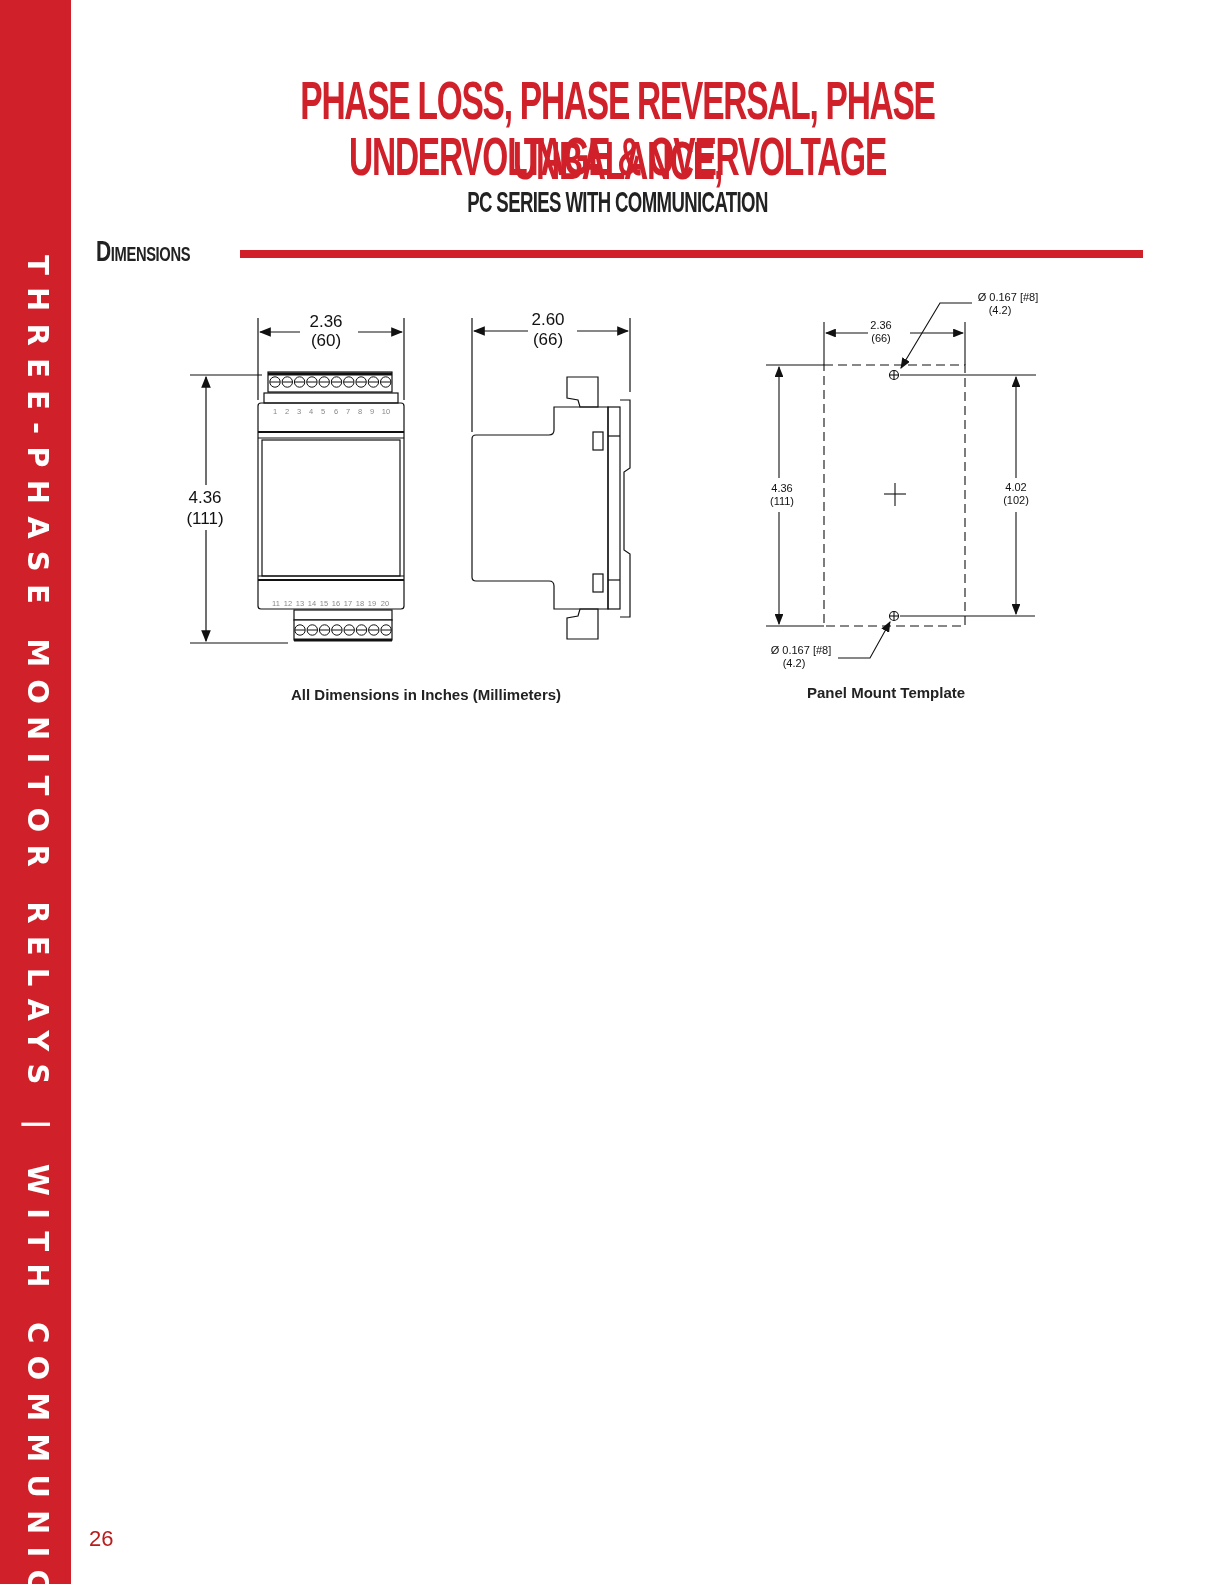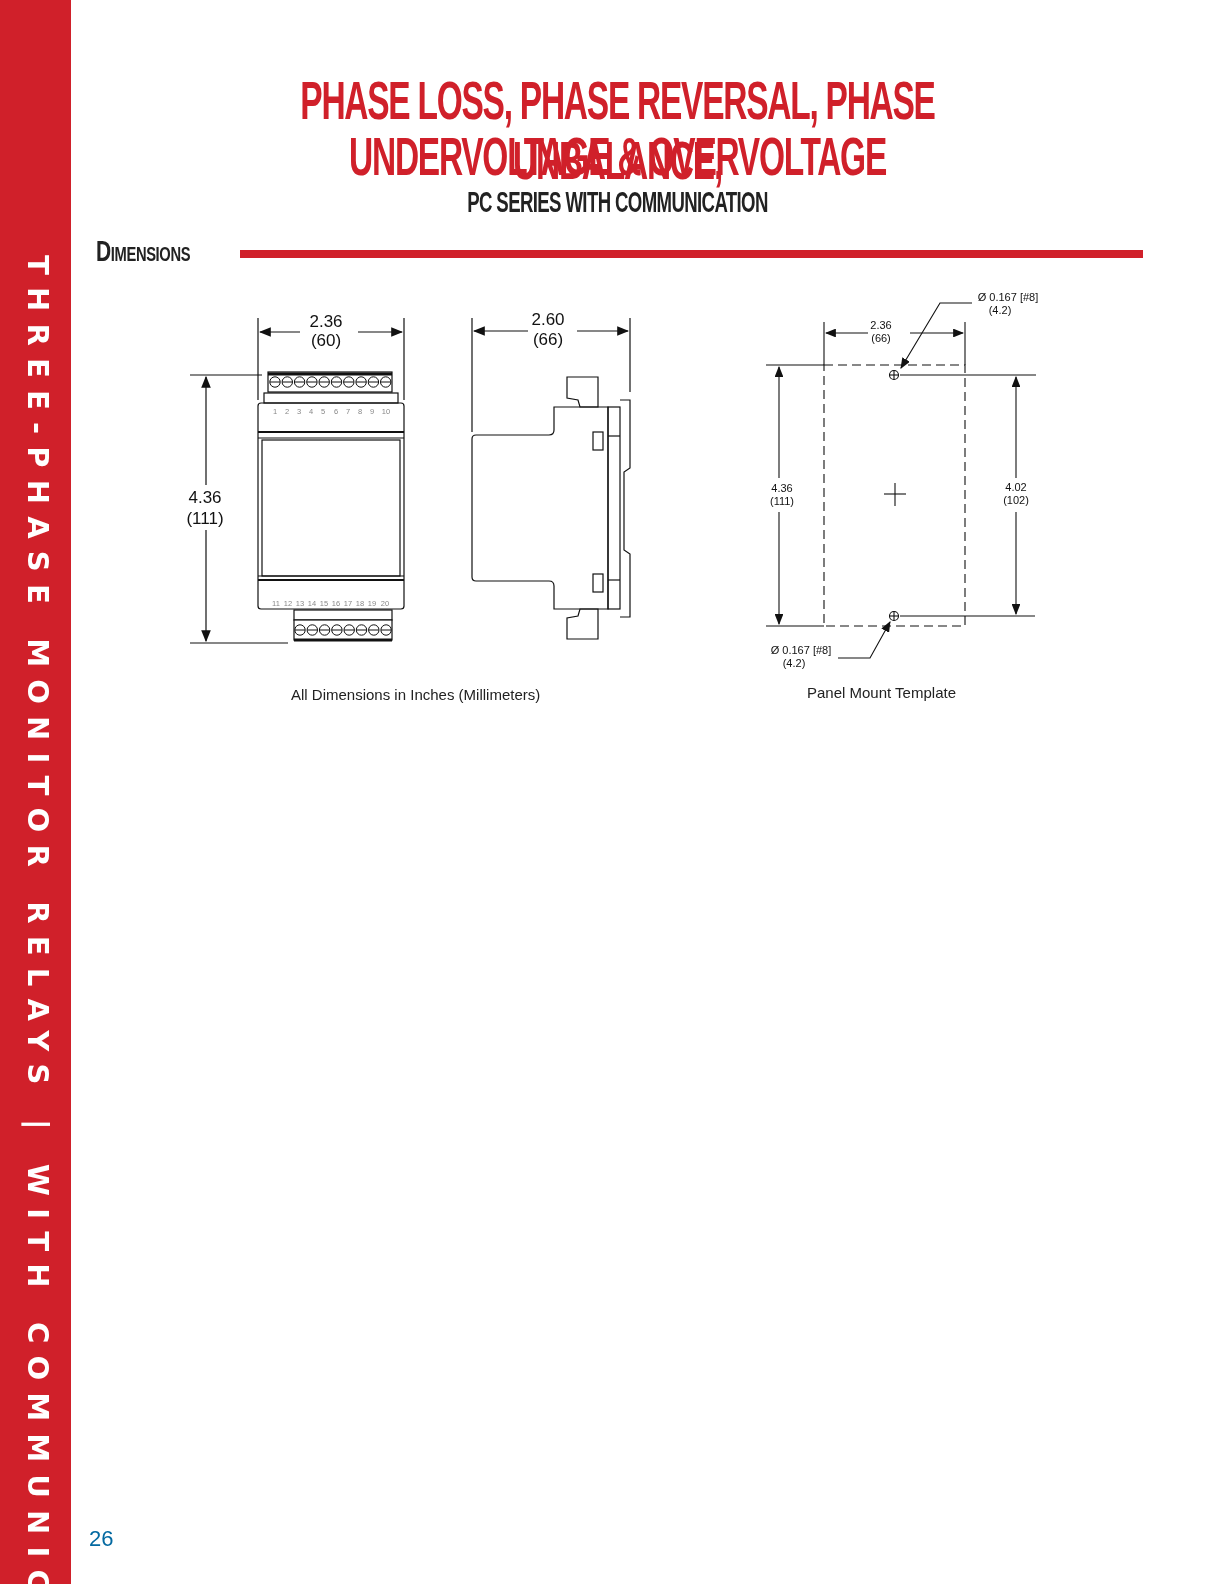--- a/index.html
+++ b/index.html
@@ -7,22 +7,22 @@
   .sidebar { position:absolute; left:0; top:0; width:71px; height:1584px; background:#d0202a; }
   .side-text { position:absolute; left:18px; top:255px; width:40px; height:1070px; }
   .side-text span { position:absolute; left:50%; top:0; transform-origin:0 0; transform:rotate(90deg) translate(0,-50%); white-space:nowrap; color:#fff; font-family:"DejaVu Sans", sans-serif; font-weight:bold; font-size:29px; letter-spacing:12.2px; line-height:40px; }
   .title { position:absolute; left:80px; width:1075px; text-align:center; color:#d0202a; font-family:"Liberation Sans", sans-serif; font-weight:bold; letter-spacing:-2px; transform-origin:50% 0; }
   .t1 { top:70px; font-size:54px; line-height:60px; transform:scaleX(0.62); width:1075px; left:80px; }
   .t2 { top:126px; font-size:54px; line-height:60px; transform:scaleX(0.62); }
   .subtitle { position:absolute; top:186px; left:80px; width:1075px; text-align:center; color:#222; font-weight:bold; font-size:30px; line-height:32px; letter-spacing:-1px; transform:scaleX(0.62); transform-origin:50% 0; }
   .section-head { position:absolute; left:96px; top:234px; color:#222; font-weight:bold; font-size:30px; line-height:34px; letter-spacing:-0.5px; transform:scaleX(0.7); transform-origin:0 0; font-variant:small-caps; }
   .rule { position:absolute; left:240px; top:250px; width:903px; height:8px; background:#d0202a; }
   svg { position:absolute; left:0; top:0; }
-  .caption { position:absolute; font-weight:normal; font-size:15px; color:#222; }
-  .page-num { position:absolute; left:89px; top:1526px; font-size:22px; color:#0369a1; }
+  .caption { position:absolute; font-weight:bold; font-size:15px; color:#222; }
+  .page-num { position:absolute; left:89px; top:1526px; font-size:22px; color:#b91c1c; }
 </style>
 </head>
 <body>
 
 <div class="sidebar">
   <div class="side-text">
     <span>THREE-PHASE MONITOR RELAYS | WITH COMMUNICATION</span>
   </div>
 </div>
 

